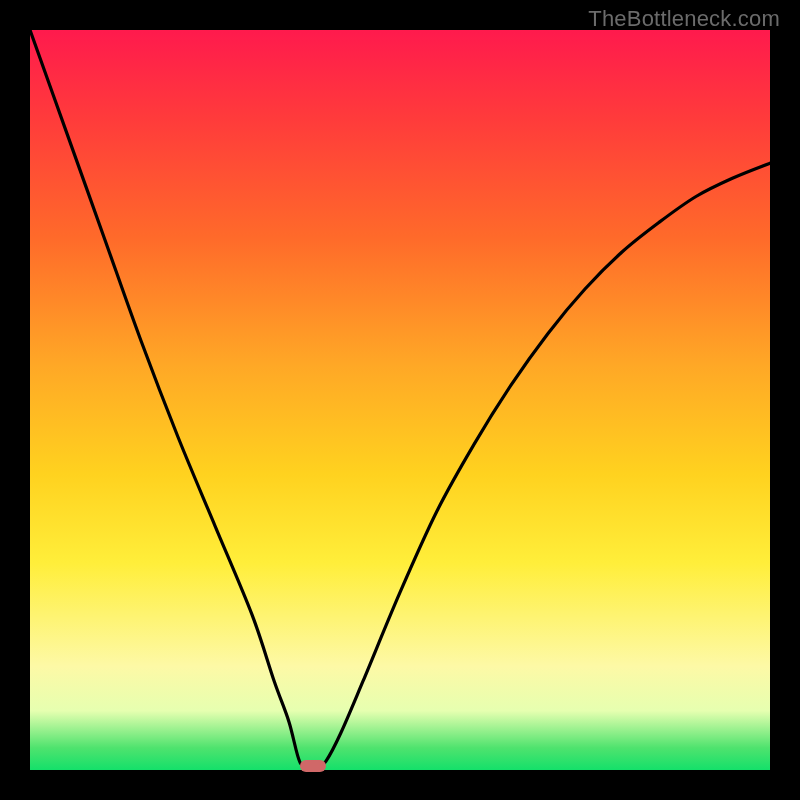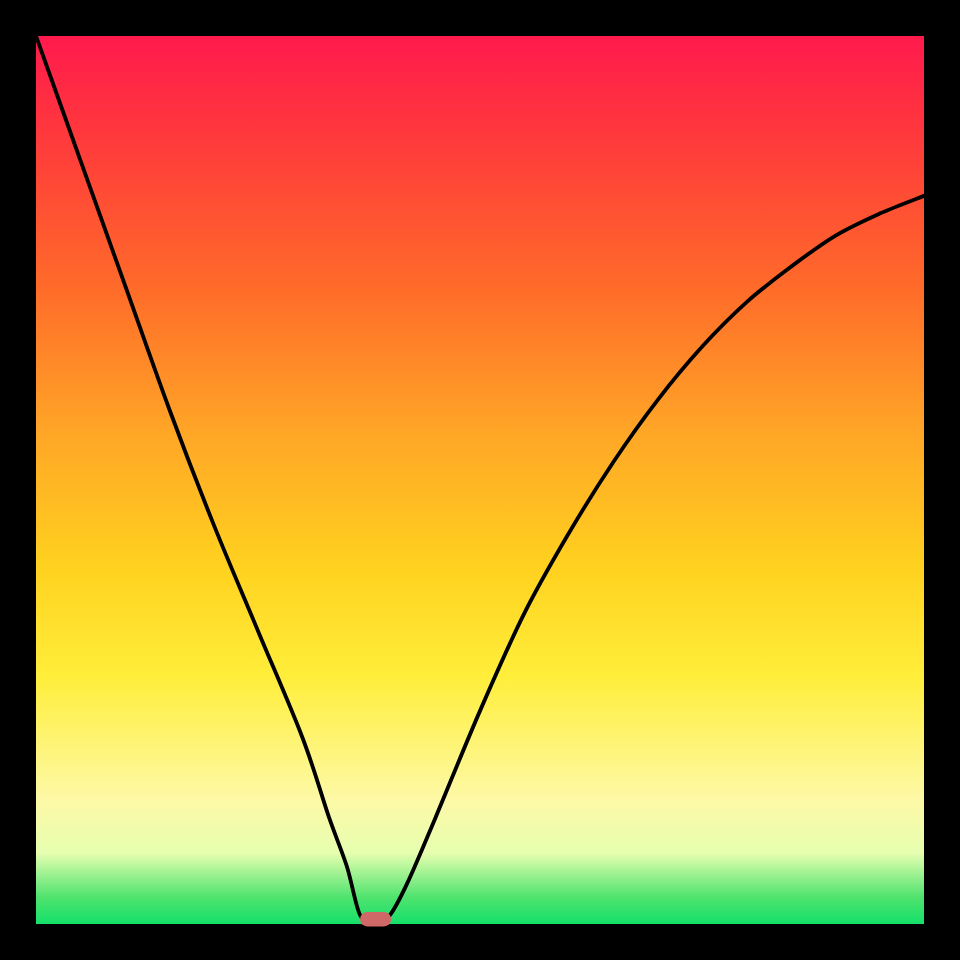--- a/index.html
+++ b/index.html
@@ -63,13 +63,14 @@
 
   <div class="plot">
 
     <svg class="curve" viewBox="0 0 740 740" preserveAspectRatio="none">
       <path id="curve-path" fill="none" stroke="#000" stroke-width="3.2" stroke-linecap="round" stroke-linejoin="round" d="M 0.00 0.00 C 6.17 17.27, 24.67 69.07, 37.00 103.60 C 49.33 138.13, 61.67 172.67, 74.00 207.20 C 86.33 241.73, 98.67 277.50, 111.00 310.80 C 123.33 344.10, 135.67 376.17, 148.00 407.00 C 160.33 437.83, 172.67 466.20, 185.00 495.80 C 197.33 525.40, 212.13 558.70, 222.00 584.60 C 231.87 610.50, 238.03 633.32, 244.20 651.20 C 250.37 669.08, 254.68 678.33, 259.00 691.90 C 263.32 705.47, 266.40 725.32, 270.10 732.60 C 273.80 739.88, 278.12 735.07, 281.20 735.56 C 284.28 736.05, 286.13 736.30, 288.60 735.56 C 291.07 734.82, 292.30 736.55, 296.00 731.12 C 299.70 725.69, 304.63 716.32, 310.80 703.00 C 316.97 689.68, 323.13 674.63, 333.00 651.20 C 342.87 627.77, 357.67 590.77, 370.00 562.40 C 382.33 534.03, 394.67 505.67, 407.00 481.00 C 419.33 456.33, 431.67 435.37, 444.00 414.40 C 456.33 393.43, 468.67 373.70, 481.00 355.20 C 493.33 336.70, 505.67 319.43, 518.00 303.40 C 530.33 287.37, 542.67 272.57, 555.00 259.00 C 567.33 245.43, 579.67 233.10, 592.00 222.00 C 604.33 210.90, 616.67 201.65, 629.00 192.40 C 641.33 183.15, 653.67 173.90, 666.00 166.50 C 678.33 159.10, 690.67 153.55, 703.00 148.00 C 715.33 142.45, 733.83 135.67, 740.00 133.20"></path>
     </svg>
 
     <div id="marker" class="marker" style="left: 270.1px; width: 25.9px; top: 729.56px; height: 12px;"></div>
   </div>
 
+  <div class="attribution">TheBottleneck.com</div>
 </div>
 
 </body></html>

